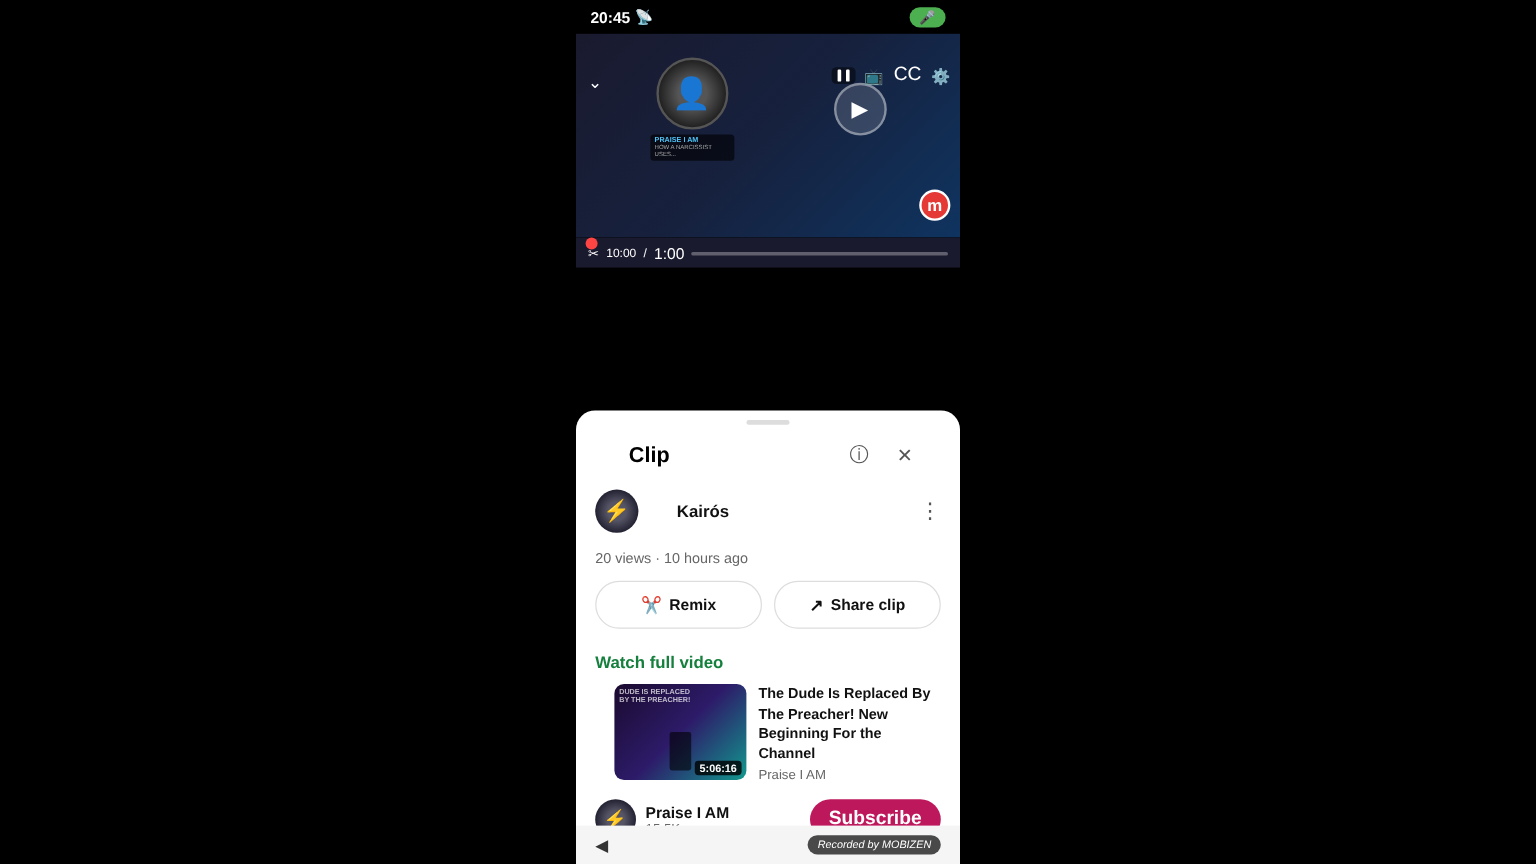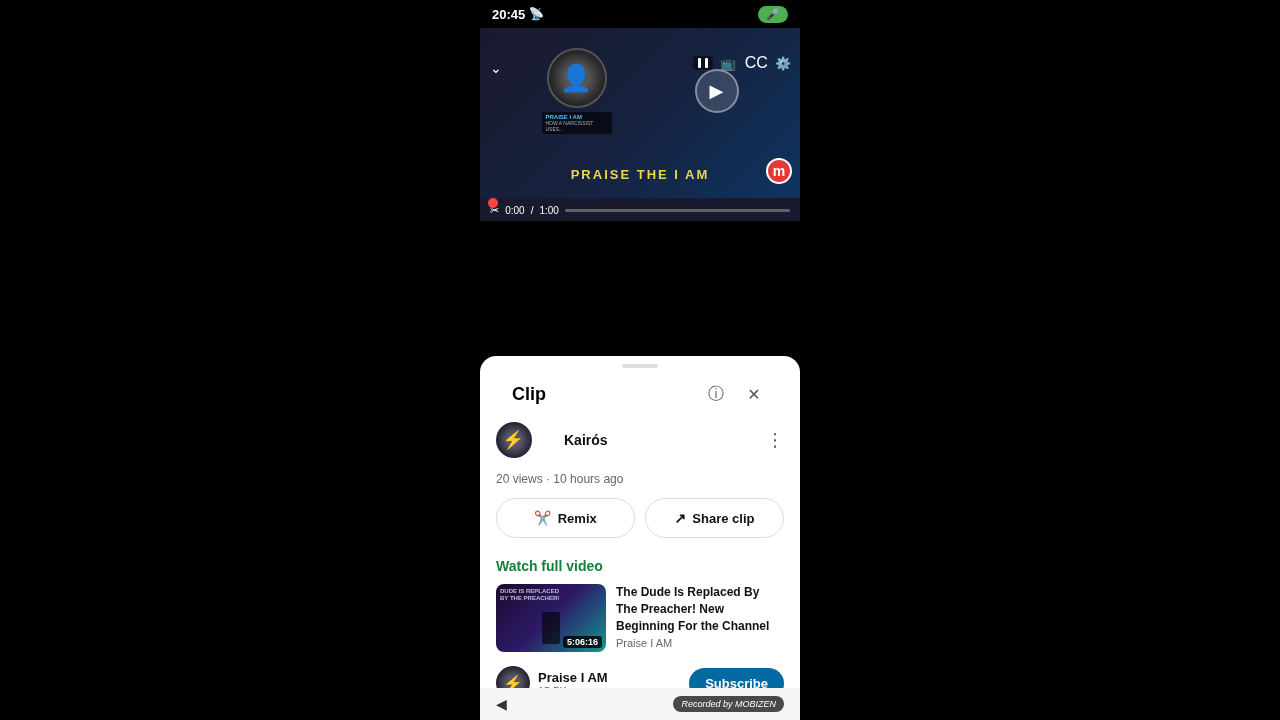--- a/index.html
+++ b/index.html
@@ -209,20 +209,21 @@
       background: #ddd;
       border-radius: 2px;
       margin: 8px auto 0;
     }
 
     .modal-header {
       display: flex;
       align-items: center;
       justify-content: space-between;
       padding: 12px 32px 8px;
+      margin-left: 12px;
     }
 
     .modal-title {
       font-size: 18px;
       font-weight: 700;
       color: #000;
     }
 
     .modal-header-icons {
       display: flex;
@@ -327,29 +328,30 @@
     }
 
     .video-card {
       display: flex;
       gap: 10px;
       padding: 0 16px 14px;
     }
 
     .video-thumb {
       width: 110px;
-      height: 68px;
+      height: 80px;
       border-radius: 8px;
       background: linear-gradient(135deg, #1a0a2e 0%, #2d1b69 50%, #11998e 100%);
       position: relative;
       flex-shrink: 0;
       display: flex;
       align-items: flex-end;
       justify-content: flex-end;
       overflow: hidden;
+      margin-left: 16px;
     }
 
     .video-thumb-inner {
       width: 100%;
       height: 100%;
       display: flex;
       align-items: center;
       justify-content: center;
       position: relative;
     }
@@ -435,26 +437,26 @@
       font-weight: 600;
       color: #111;
     }
 
     .sub-count {
       font-size: 11px;
       color: #666;
     }
 
     .subscribe-btn {
-      background: #0369a1;
+      background: #be185d;
       color: #fff;
       border: none;
       border-radius: 20px;
       padding: 8px 16px;
-      font-size: 13px;
+      font-size: 16px;
       font-weight: 600;
       cursor: pointer;
     }
 
     
     .bottom-bar {
       position: absolute;
       bottom: 0;
       left: 0;
       right: 0;
@@ -555,34 +557,31 @@
     <div style="position:absolute;top:26px;right:8px;display:flex;align-items:center;gap:8px;">
       <div class="pause-badge">
         <div class="pause-bar"></div>
         <div class="pause-bar" style="margin-left:2px;"></div>
       </div>
       <span style="color:#fff;font-size:13px;">📺</span>
       <span style="color:#fff;font-size:16px;text-align:right;">CC</span>
       <span style="color:#fff;font-size:13px;">⚙️</span>
     </div>
 
-    <div class="praise-overlay">
-      <span>PRAISE THE I AM</span>
-    </div>
 
     <div style="position:absolute;bottom:14px;right:8px;">
       <div class="m-badge">m</div>
     </div>
   </div>
 
   <div class="progress-area" style="background:#1a1a2e;">
     <span style="color:#fff;font-size:11px;">✂</span>
-    <span style="color:#fff;font-size:10px;">0:00</span>
+    <span style="color:#fff;font-size:10px;">10:00</span>
     <span style="color:#fff;font-size:10px;"> / </span>
-    <span style="color:#fff;font-size:10px;">1:00</span>
+    <span style="color:#fff;font-size:13px;">1:00</span>
     <div class="progress-bar-container">
       <div class="progress-bar-fill"></div>
     </div>
   </div>
 
   <div style="position:absolute;top:198px;left:8px;width:10px;height:10px;border-radius:50%;background:#ff4444;z-index:10;"></div>
 
   <div class="modal-overlay">
     <div class="modal-handle"></div>
 

